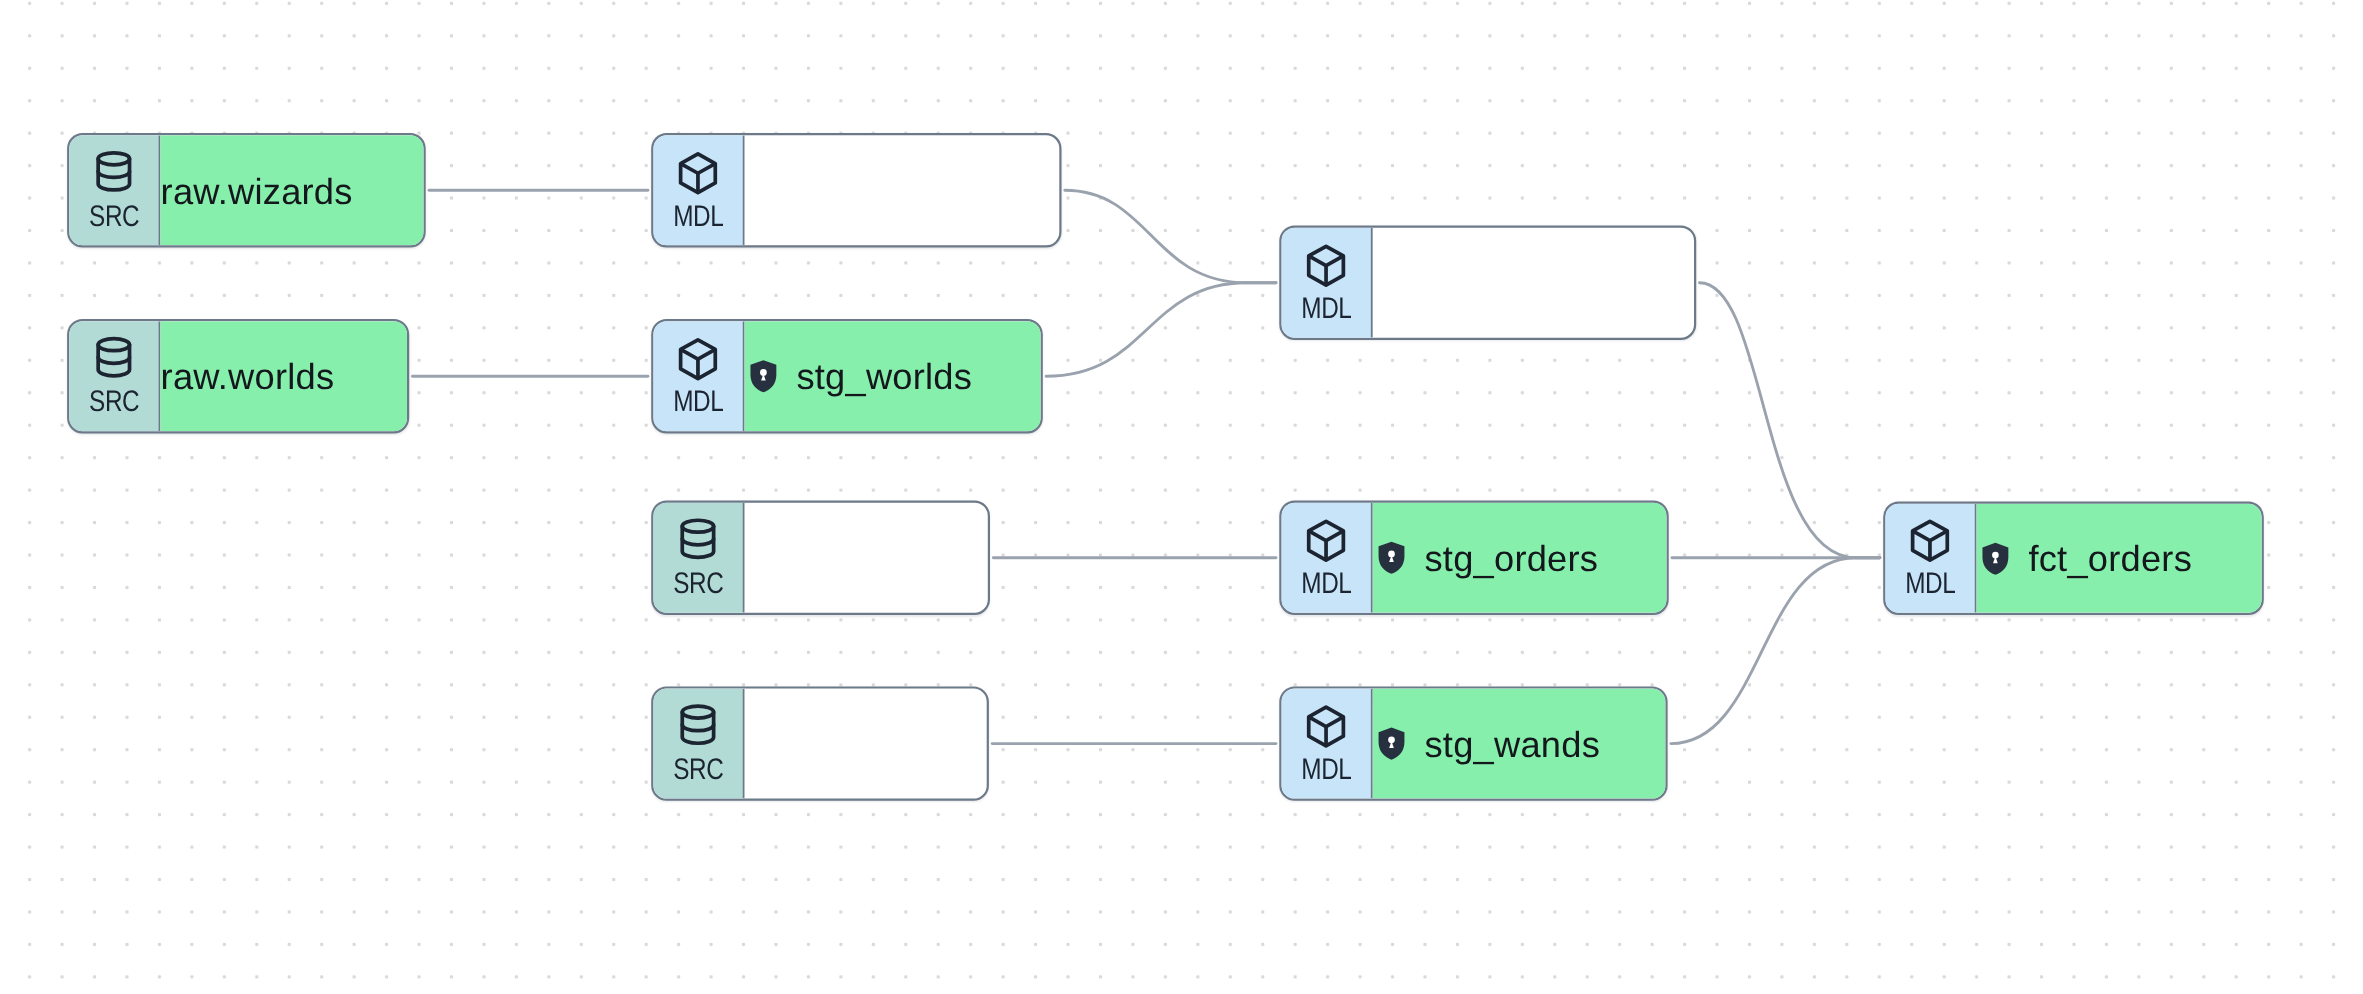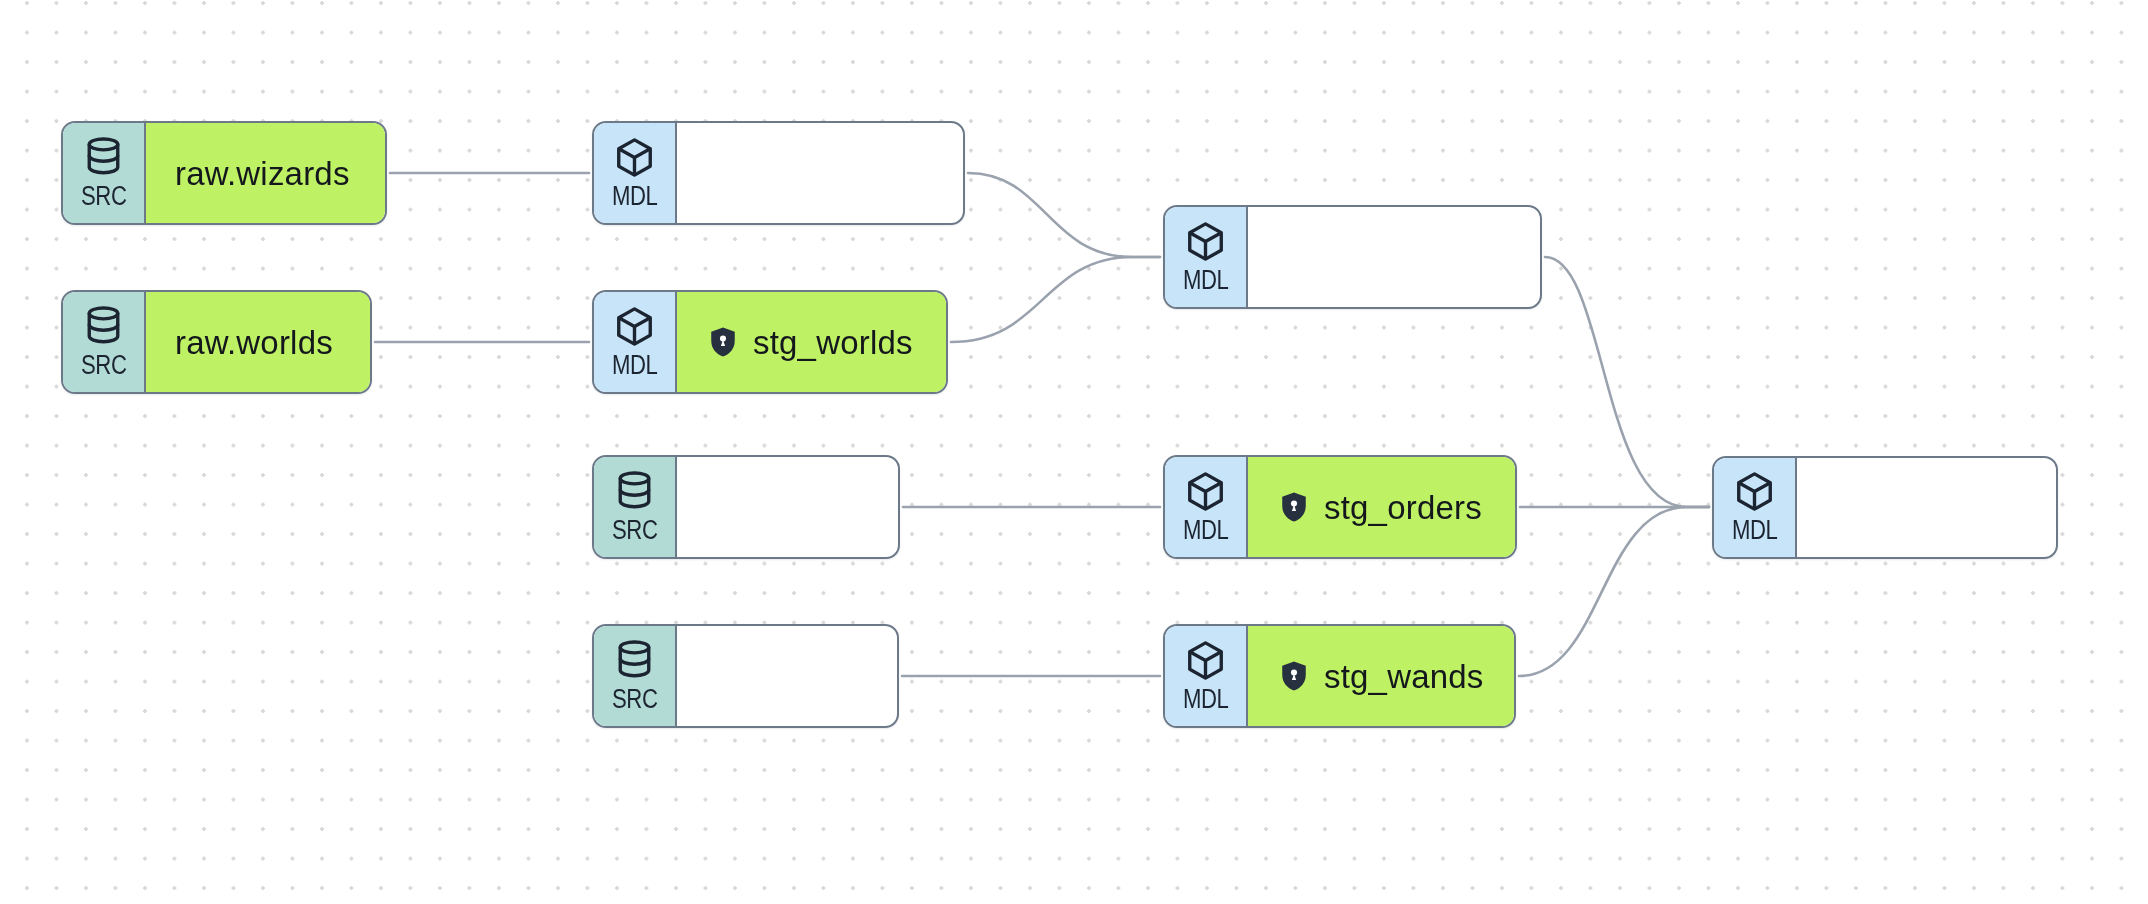--- a/index.html
+++ b/index.html
@@ -69,22 +69,21 @@
   }
   .node .badge svg {
     width: 45px;
     height: 45px;
     display: block;
   }
   .node .body {
     flex: 1;
     display: flex;
     align-items: center;
-    padding-left: 29px;
-    background: #bef264;
+    background: #86efac;
     border-radius: 0 11px 11px 0;
     min-width: 0;
     text-align: center;
   }
   .node .shield {
     width: 34px;
     height: 34px;
     margin-right: 13px;
     flex: 0 0 auto;
   }
@@ -254,15 +253,23 @@
         <div class="badge" style="background: rgb(200, 228, 248);">
           <span>
             <svg viewBox="0 0 24 24" fill="none" stroke="#1b2430" stroke-width="1.8" stroke-linejoin="round">
               <path d="M12 2.6 L20.4 7.3 V16.7 L12 21.4 L3.6 16.7 V7.3 Z"></path>
               <path d="M3.6 7.3 L12 12 L20.4 7.3"></path>
               <path d="M12 12 V21.4"></path>
             </svg>
           </span>
           <span class="badge-label">MDL</span>
         </div>
+        <div class="body">
+          <span class="shield"><svg viewBox="0 0 24 24">
+              <path fill="#26303f" d="M12 1.7 L20.3 4.7 V11 C20.3 16.8 16.8 20.7 12 22.3 C7.2 20.7 3.7 16.8 3.7 11 V4.7 Z"></path>
+              <circle cx="12" cy="9.6" r="2.15" fill="#ffffff"></circle>
+              <path d="M12 10.4 L13.5 14.8 H10.5 Z" fill="#ffffff"></path>
+            </svg></span>
+          <span class="label">fct_orders</span>
+        </div>
       </div>
     </div>
 </div>
 
 </body></html>

